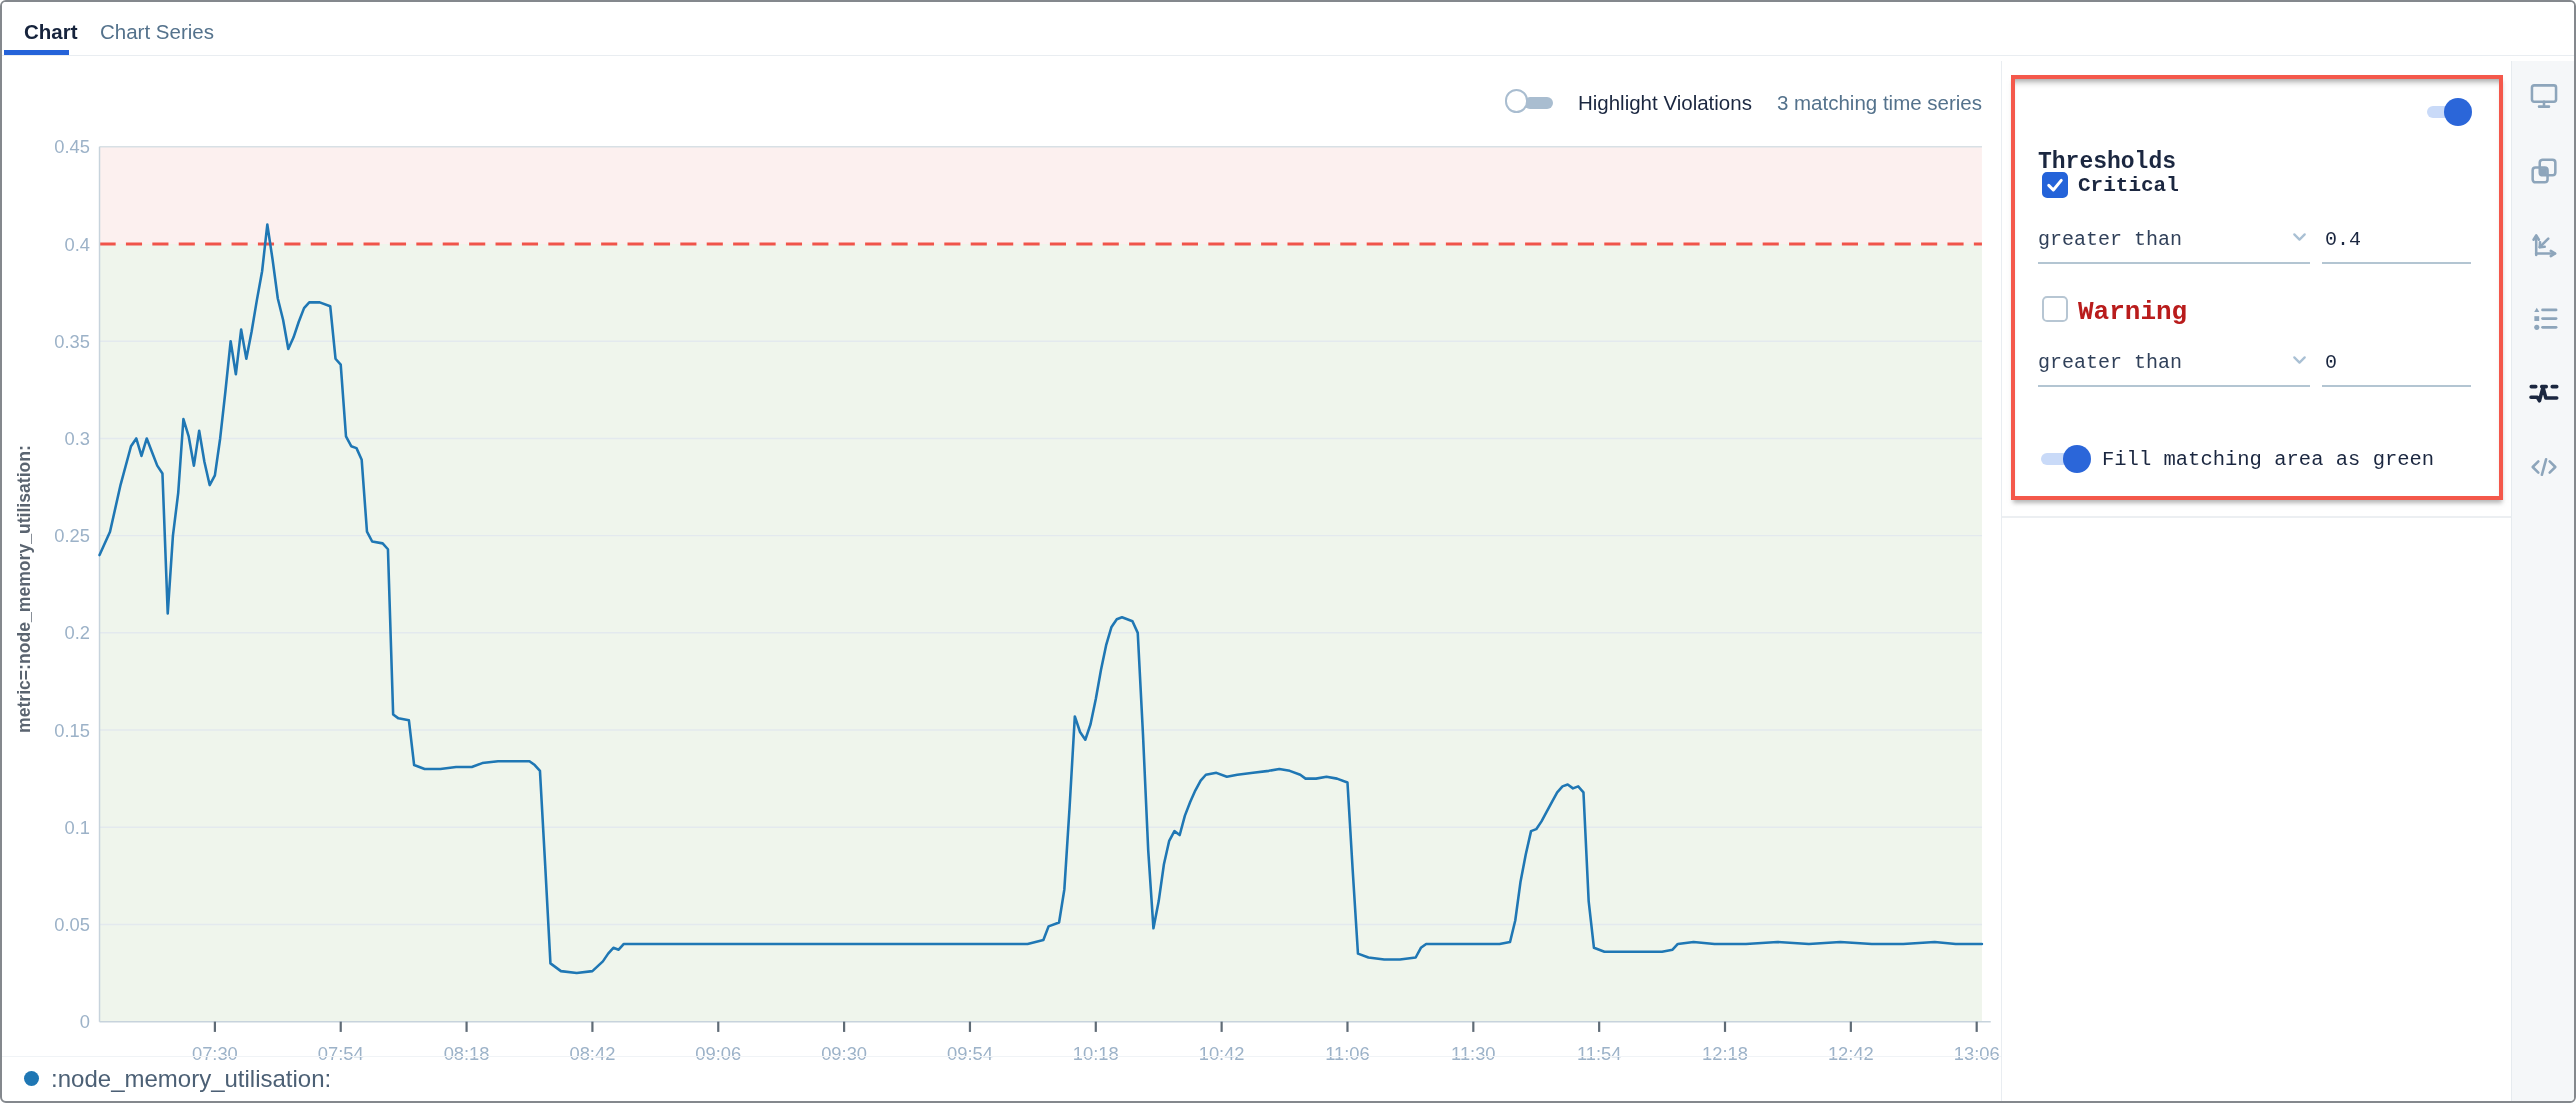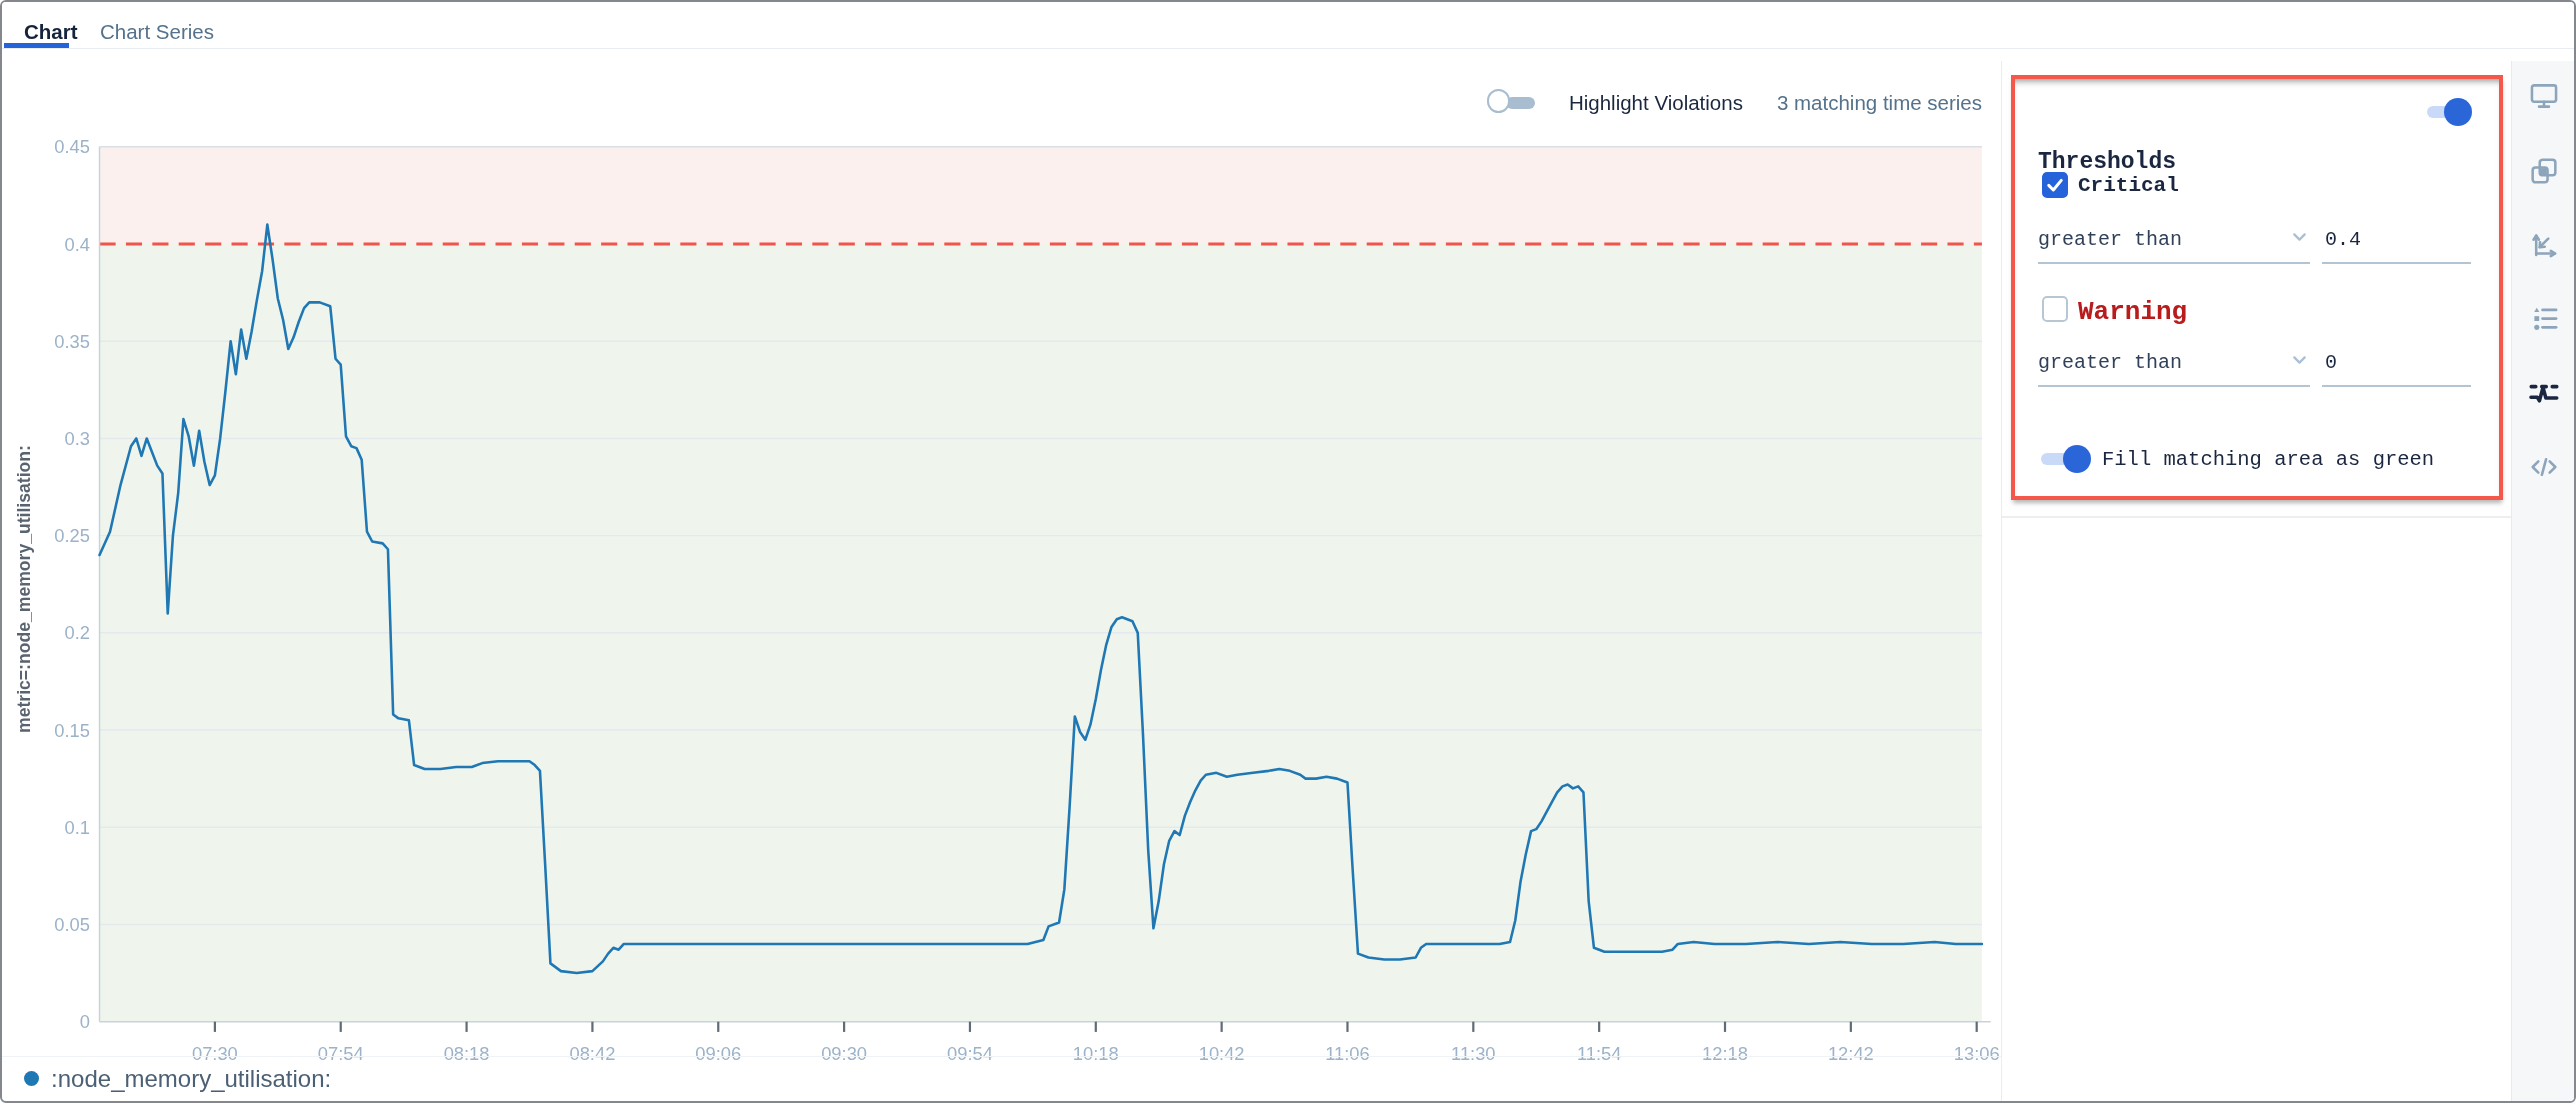--- a/index.html
+++ b/index.html
@@ -2,30 +2,30 @@
 <html style="font-size:11.7px"><head>
 <meta charset="utf-8">
 <style>
   * { margin:0; padding:0; box-sizing:border-box; }
   html,body { background:#fff; }
   body { font-family:"Liberation Sans", sans-serif; color:#1b2740; }
   .window { position:relative; width:2576px; height:1103px; background:#fff;
             border:2.2px solid #84888d; border-radius:5.9px; overflow:hidden; }
 
   
-  .tabbar { position:absolute; left:0; top:0; width:100%; height:47px;
+  .tabbar { position:absolute; left:0; top:0; width:100%; height:54px;
             border-bottom:1.5px solid #e9edf1; background:#fff; z-index:5; }
   .tab { position:absolute; top:17.6px; font-size:20.5px; cursor:pointer; }
   .tab-chart { left:22px; font-weight:700; color:#16233c; }
   .tab-ts { left:98px; color:#54728c; }
   .tab-underline { position:absolute; left:1.5px; bottom:0; width:65px; height:5.1px; background:#2563d9; }
 
   
   .chart-section { position:absolute; left:0; top:59px; width:1999px; height:1042px; }
-  .chart-header { position:absolute; top:28px; right:19px; display:flex; align-items:center; gap:34px;text-align:center; }
+  .chart-header { position:absolute; top:28px; right:19px; display:flex; align-items:center; gap:25px;text-align:center; }
   .chart-header .hl-label { font-size:20.5px; color:#1b2740; }
   .chart-header .match-link { font-size:20.5px; color:#54728c; cursor:pointer; }
 
   svg#chart-svg { position:absolute; left:0; top:0; }
   svg text { font-family:"Liberation Sans", sans-serif; }
 
   .y-title { position:absolute; left:11.7px; top:308px; height:440px; display:flex; align-items:center; justify-content:center;
              writing-mode:vertical-rl; transform:rotate(180deg);
              font-size:17.6px; font-weight:700; color:#5a6470; white-space:nowrap; }
 

